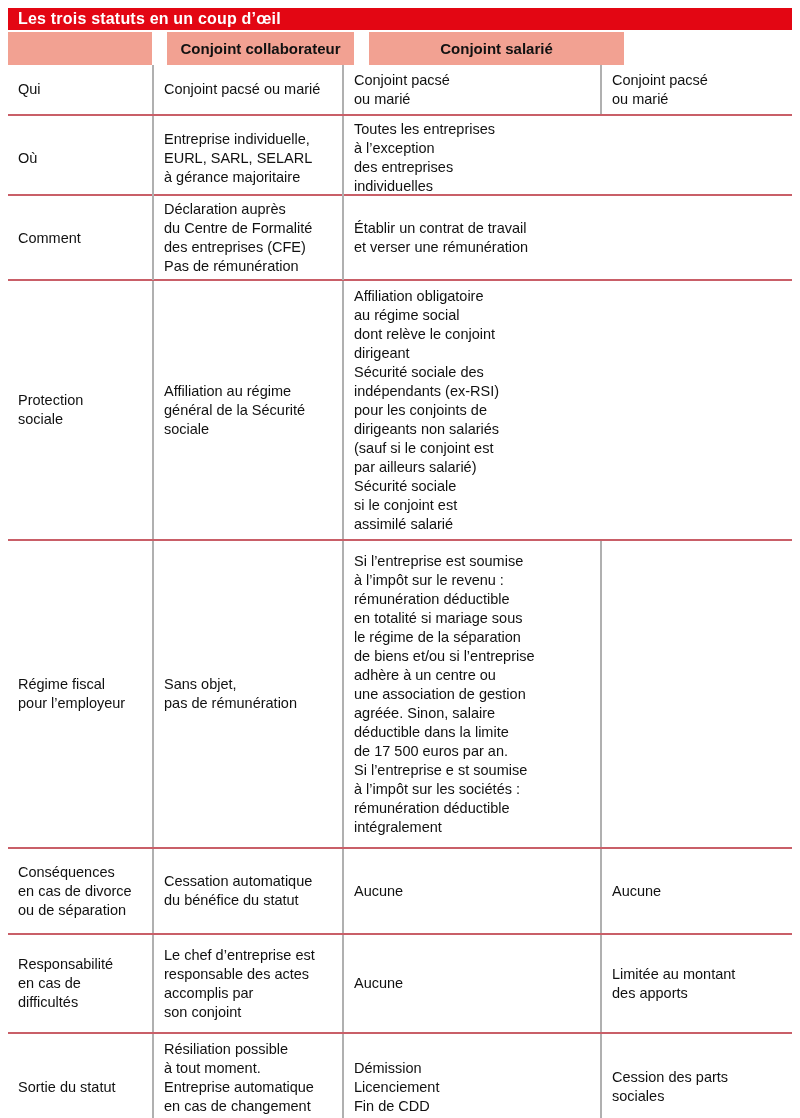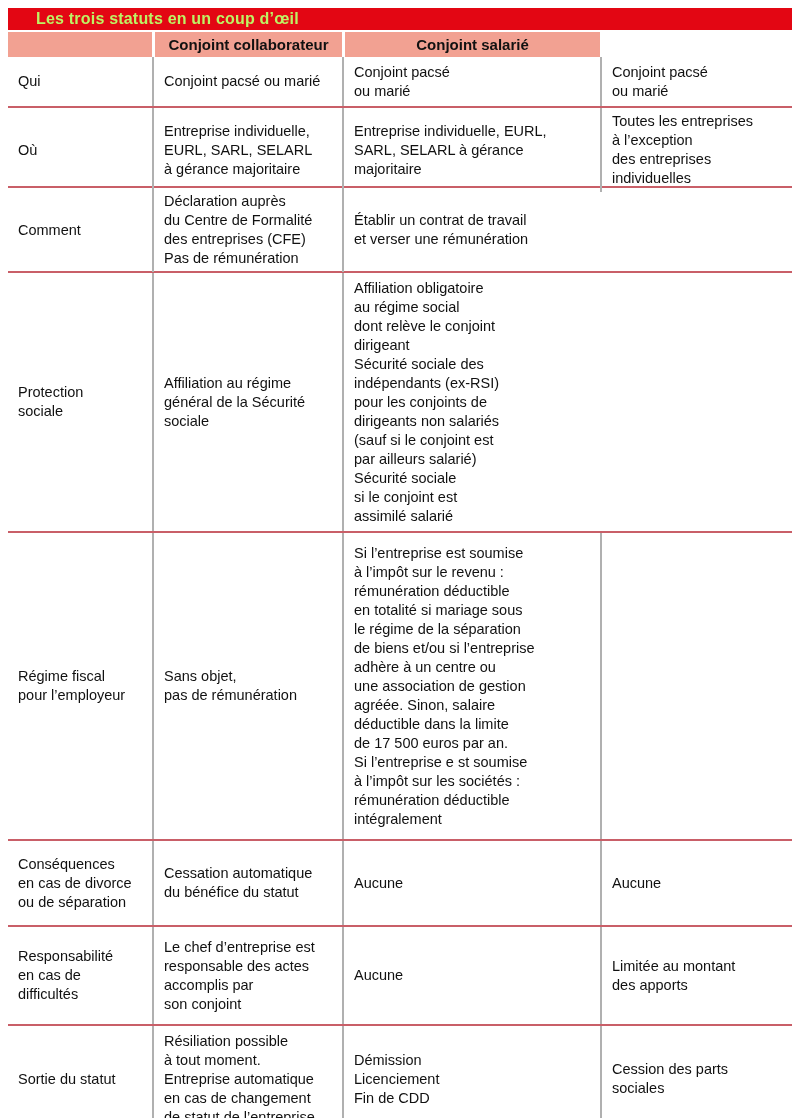--- a/index.html
+++ b/index.html
@@ -14,33 +14,34 @@
   }
   .page {
     position: absolute;
     left: 8px;
     top: 8px;
     width: 784px;
   }
   .title-bar {
     height: 22px;
     background: #e30613;
-    color: #bef264;
+    color: #ffffff;
     font-weight: bold;
     font-size: 16px;
     display: flex;
     align-items: center;
-    padding-left: 28px;
+    padding-left: 10px;
     letter-spacing: 0.2px;
   }
   .header-row {
     margin-top: 2px;
-    height: 25px;
+    height: 33px;
     display: grid;
     grid-template-columns: 144px 190px 258px 192px;
+    gap: 12px;
   }
   .header-cell {
     background: #f2a192;
     display: flex;
     align-items: center;
     justify-content: center;
     font-weight: bold;
     font-size: 15px;
     color: #111111;
   }
@@ -89,23 +90,20 @@
 ou marié</div>
     <div class="cell">Conjoint pacsé
 ou marié</div>
   </div>
 
   <div class="row r1">
     <div class="cell">Où</div>
     <div class="cell">Entreprise individuelle,
 EURL, SARL, SELARL
 à gérance majoritaire</div>
-    <div class="cell">Entreprise individuelle, EURL,
-SARL, SELARL à gérance
-majoritaire</div>
     <div class="cell">Toutes les entreprises
 à l’exception
 des entreprises
 individuelles</div>
   </div>
 
   <div class="row r2">
     <div class="cell">Comment</div>
     <div class="cell">Déclaration auprès
 du Centre de Formalité

